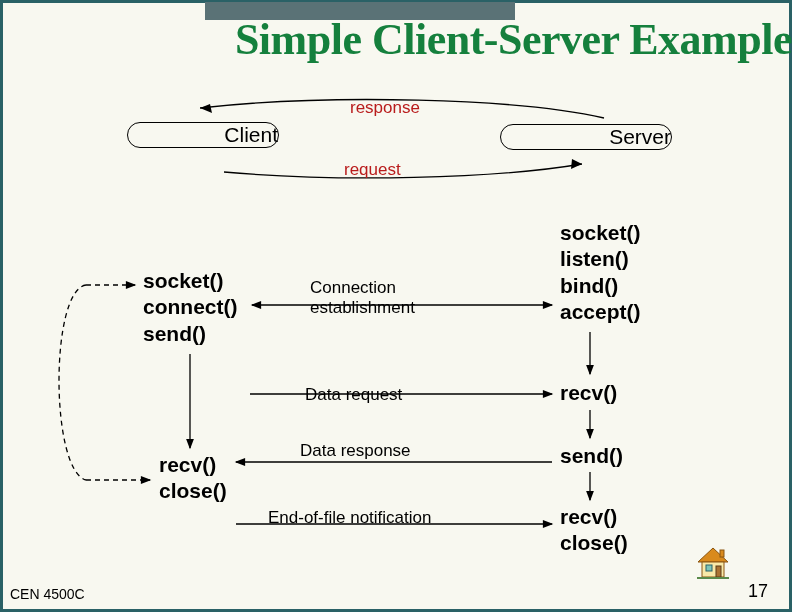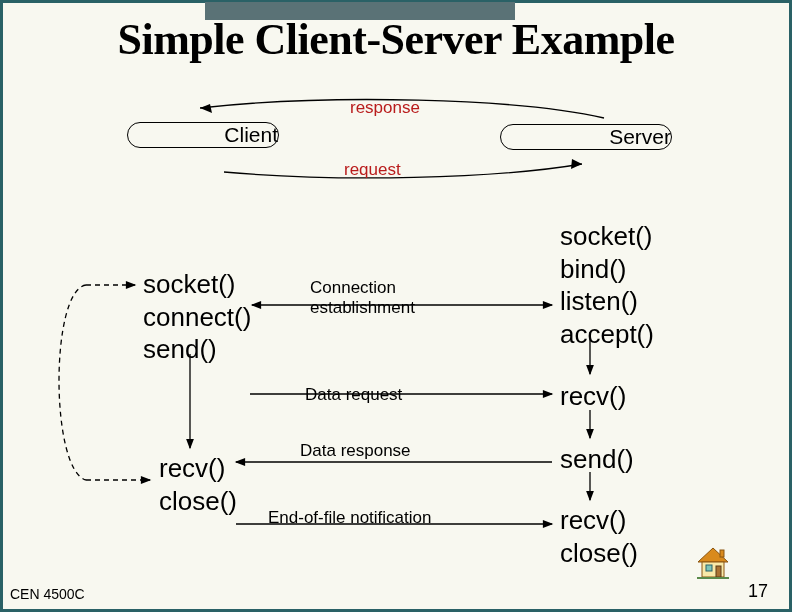--- a/index.html
+++ b/index.html
@@ -25,25 +25,25 @@
     left: 205px;
     width: 310px;
     height: 18px;
     background: #5a7276;
   }
   .title {
     position: absolute;
     top: 14px;
     left: 0;
     right: 0;
-    text-align: center;
+    text-align: right;
     font-family: Georgia, 'Times New Roman', serif;
     font-size: 44px;
     font-weight: bold;
-    color: #000000;
+    color: #15803d;
     letter-spacing: -0.5px;
   }
   .node-box {
     position: absolute;
     border: 1.5px solid #000;
     border-radius: 16px;
     text-align: right;
     font-size: 21px;
     background: #f8f8f0;
     padding: 0 0;
@@ -52,23 +52,24 @@
   #server-box { top: 124px; left: 500px; width: 170px; }
   .label {
     position: absolute;
     font-size: 17px;
     color: #b91c1c;
   }
   #response-label { top: 98px; left: 350px; }
   #request-label  { top: 160px; left: 344px; }
   .fn-block {
     position: absolute;
-    font-size: 26px;
+    font-size: 21px;
     color: #000;
     line-height: 1.25;
+    font-weight: bold;
   }
   #client-top-fns    { top: 268px; left: 143px; }
   #client-bottom-fns { top: 452px; left: 159px; }
   #server-top-fns    { top: 220px; left: 560px; }
   #server-recv1      { top: 380px; left: 560px; }
   #server-send       { top: 443px; left: 560px; }
   #server-bottom-fns { top: 504px; left: 560px; }
   .mid-label {
     position: absolute;
     font-size: 17px;
@@ -163,22 +164,22 @@
   <div>send()</div>
 </div>
 
 <div id="client-bottom-fns" class="fn-block">
   <div>recv()</div>
   <div>close()</div>
 </div>
 
 <div id="server-top-fns" class="fn-block">
   <div>socket()</div>
+  <div>listen()</div>
   <div>bind()</div>
-  <div>listen()</div>
   <div>accept()</div>
 </div>
 
 <div id="server-recv1" class="fn-block">recv()</div>
 <div id="server-send" class="fn-block">send()</div>
 <div id="server-bottom-fns" class="fn-block">
   <div>recv()</div>
   <div>close()</div>
 </div>
 

